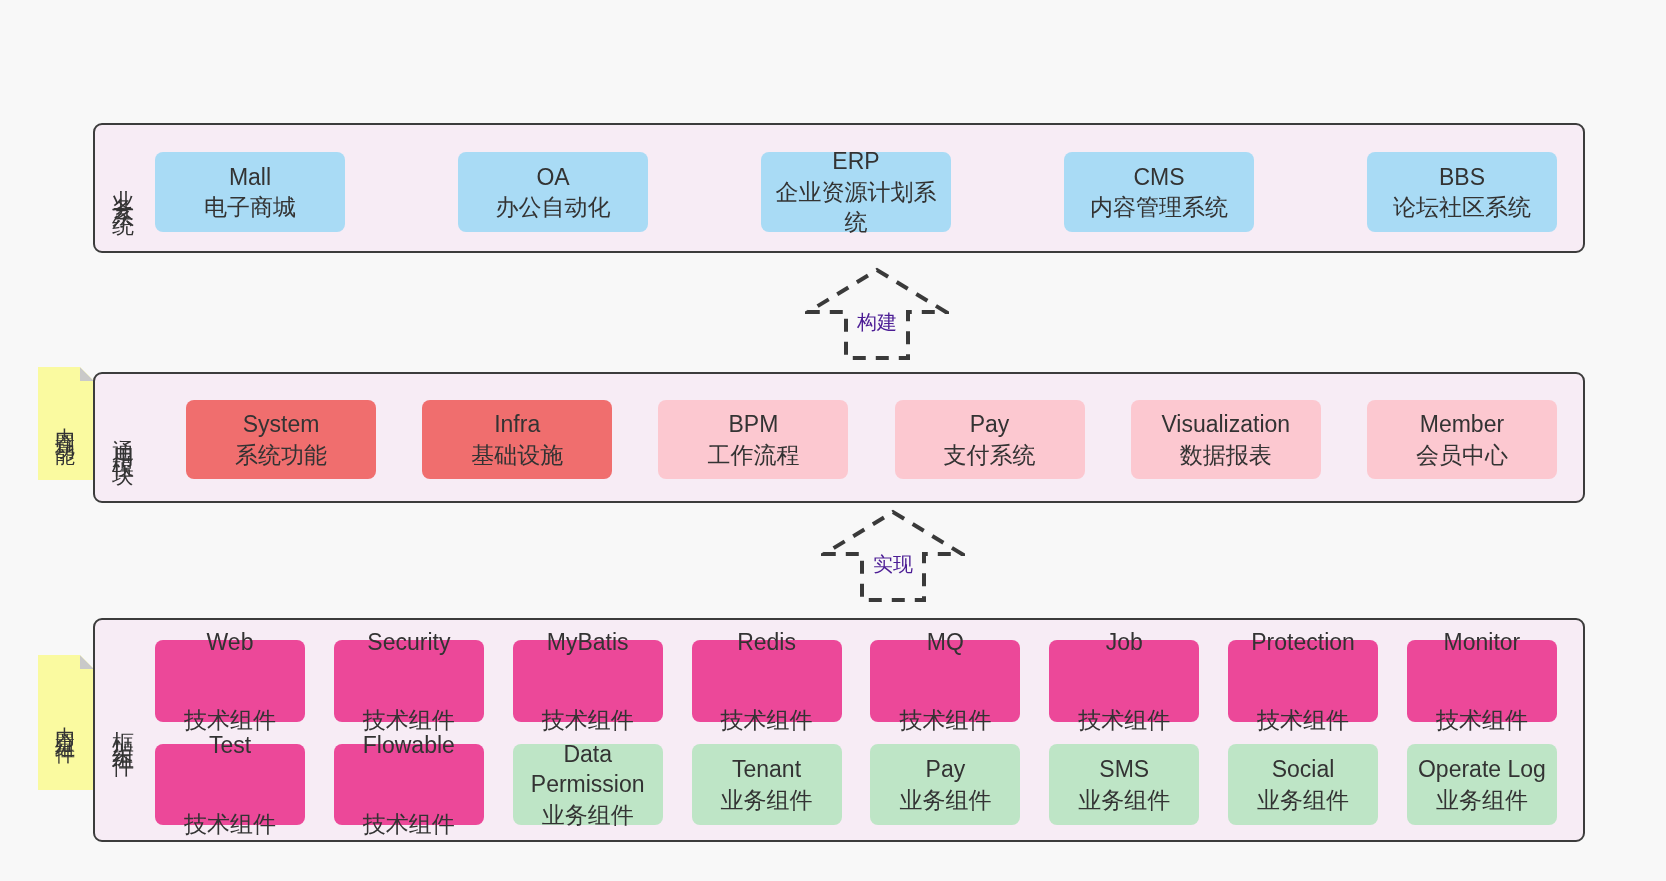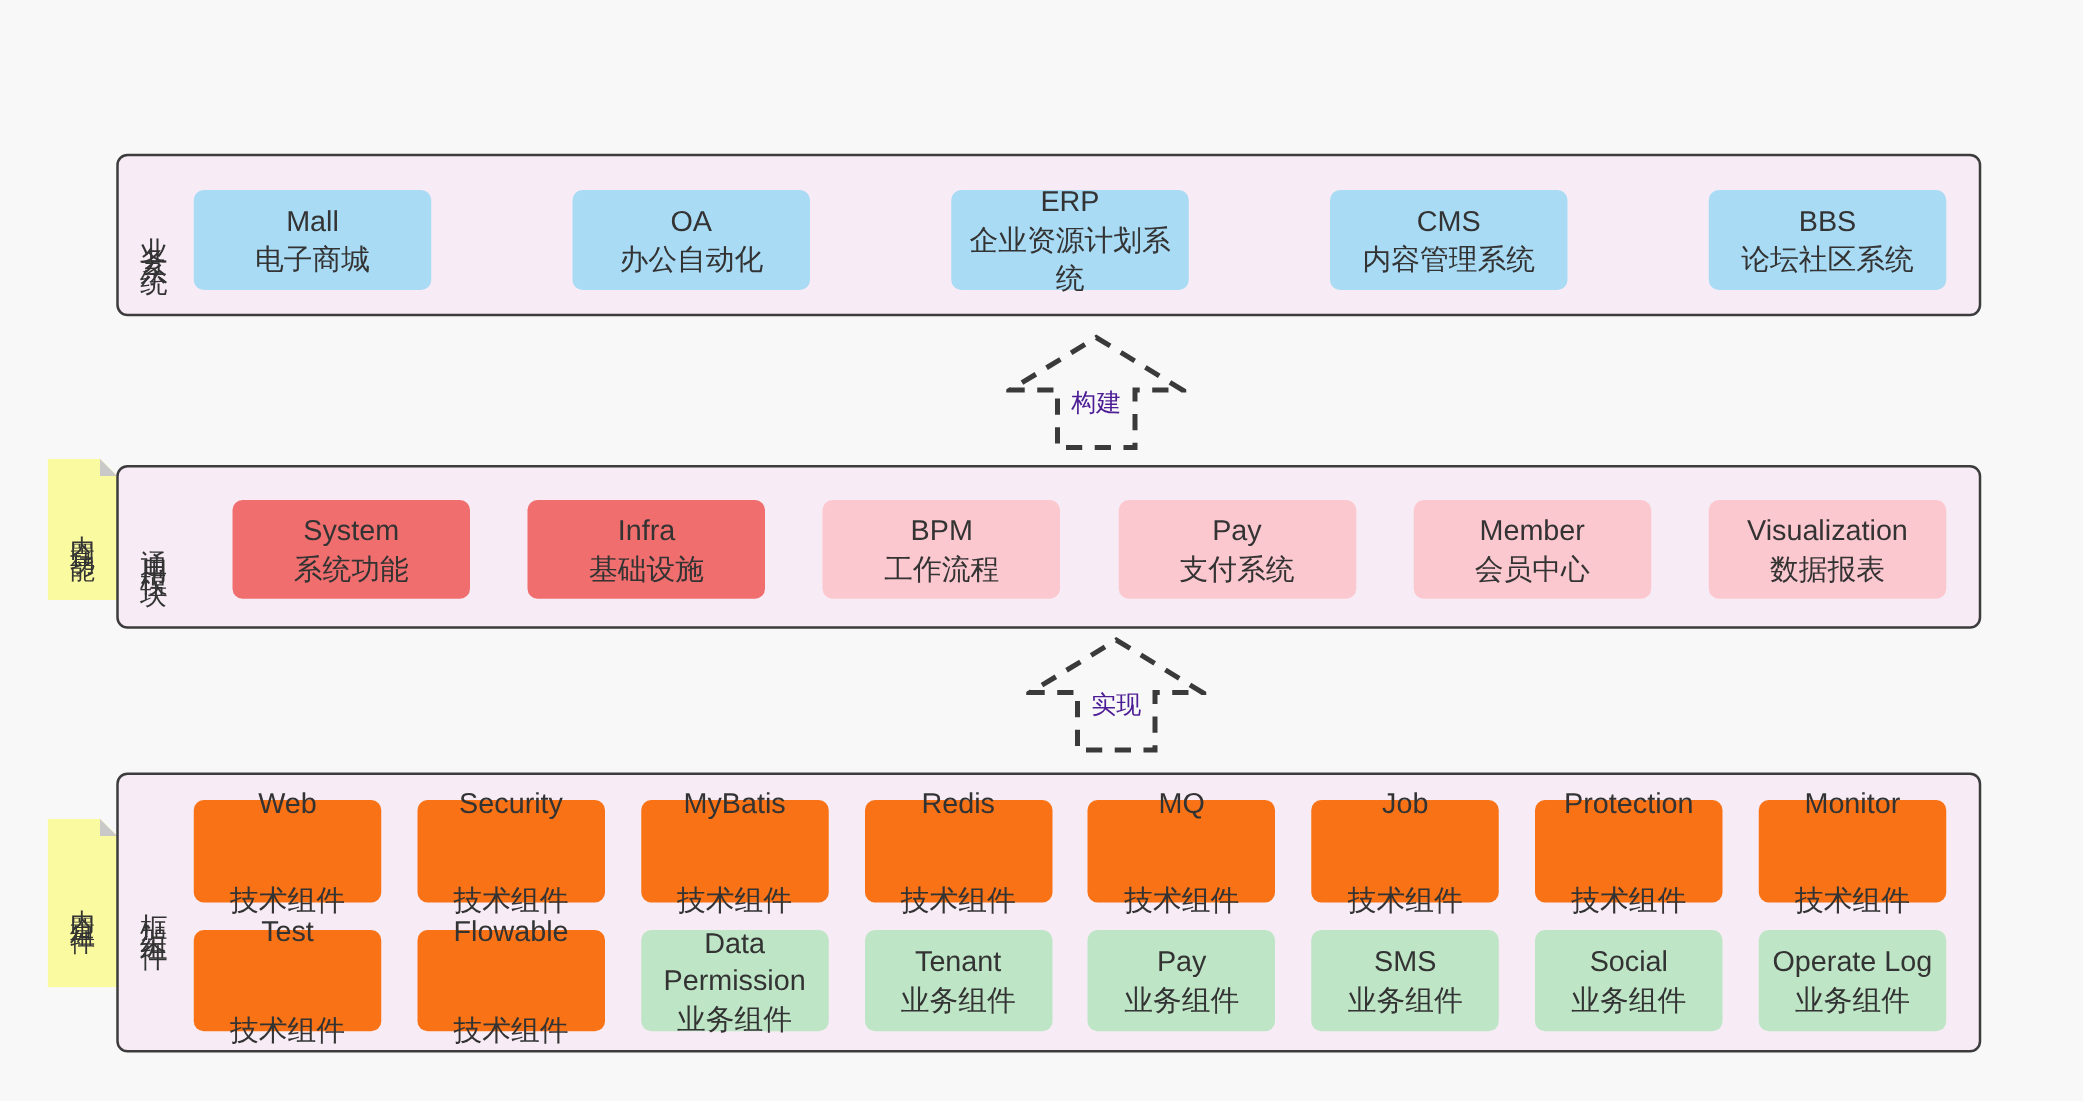--- a/index.html
+++ b/index.html
@@ -21,21 +21,21 @@
   .box{
     border-radius:8px;display:flex;flex-direction:column;justify-content:center;
     align-items:center;text-align:center;font-size:23px;line-height:1.32;
     color:#333;box-sizing:border-box;padding:0 6px;
   }
   .w6{width:190px;}
   .w8{width:150px;}
   .blue{background:#a9dbf5;}
   .red{background:#f06e6e;}
   .pink{background:#fcc8d0;}
-  .green{background:#f97316;gap:48px;}
+  .green{background:#ec4899;gap:48px;}
   .lgreen{background:#bee5c6;}
   .note{
     position:absolute;left:38px;width:56px;background:#fafaa0;z-index:1;
     clip-path:polygon(0 0,calc(100% - 14px) 0,100% 14px,100% 100%,0 100%);
     display:flex;align-items:center;justify-content:center;
   }
   .note-fold{
     position:absolute;top:0;right:0;width:14px;height:14px;background:#c9c9c9;
     clip-path:polygon(0 0,100% 100%,0 100%);
   }
@@ -106,26 +106,26 @@
       </div>
       <div class="box w6 pink">
         <div>BPM</div>
         <div>工作流程</div>
       </div>
       <div class="box w6 pink">
         <div>Pay</div>
         <div>支付系统</div>
       </div>
       <div class="box w6 pink">
+        <div>Visualization</div>
+        <div>数据报表</div>
+      </div>
+      <div class="box w6 pink">
         <div>Member</div>
         <div>会员中心</div>
-      </div>
-      <div class="box w6 pink">
-        <div>Visualization</div>
-        <div>数据报表</div>
       </div>
     </div>
   </div>
 
   <div class="arrow" style="left:821px;top:508px;">
     <svg width="144" height="96" viewBox="0 0 144 96">
       <polygon points="72,4 141,46 103,46 103,92 41,92 41,46 3,46" fill="none" stroke="#3a3a3a" stroke-width="4" stroke-dasharray="13 10"></polygon>
     </svg>
     <div class="arrow-label">实现</div>
   </div>

